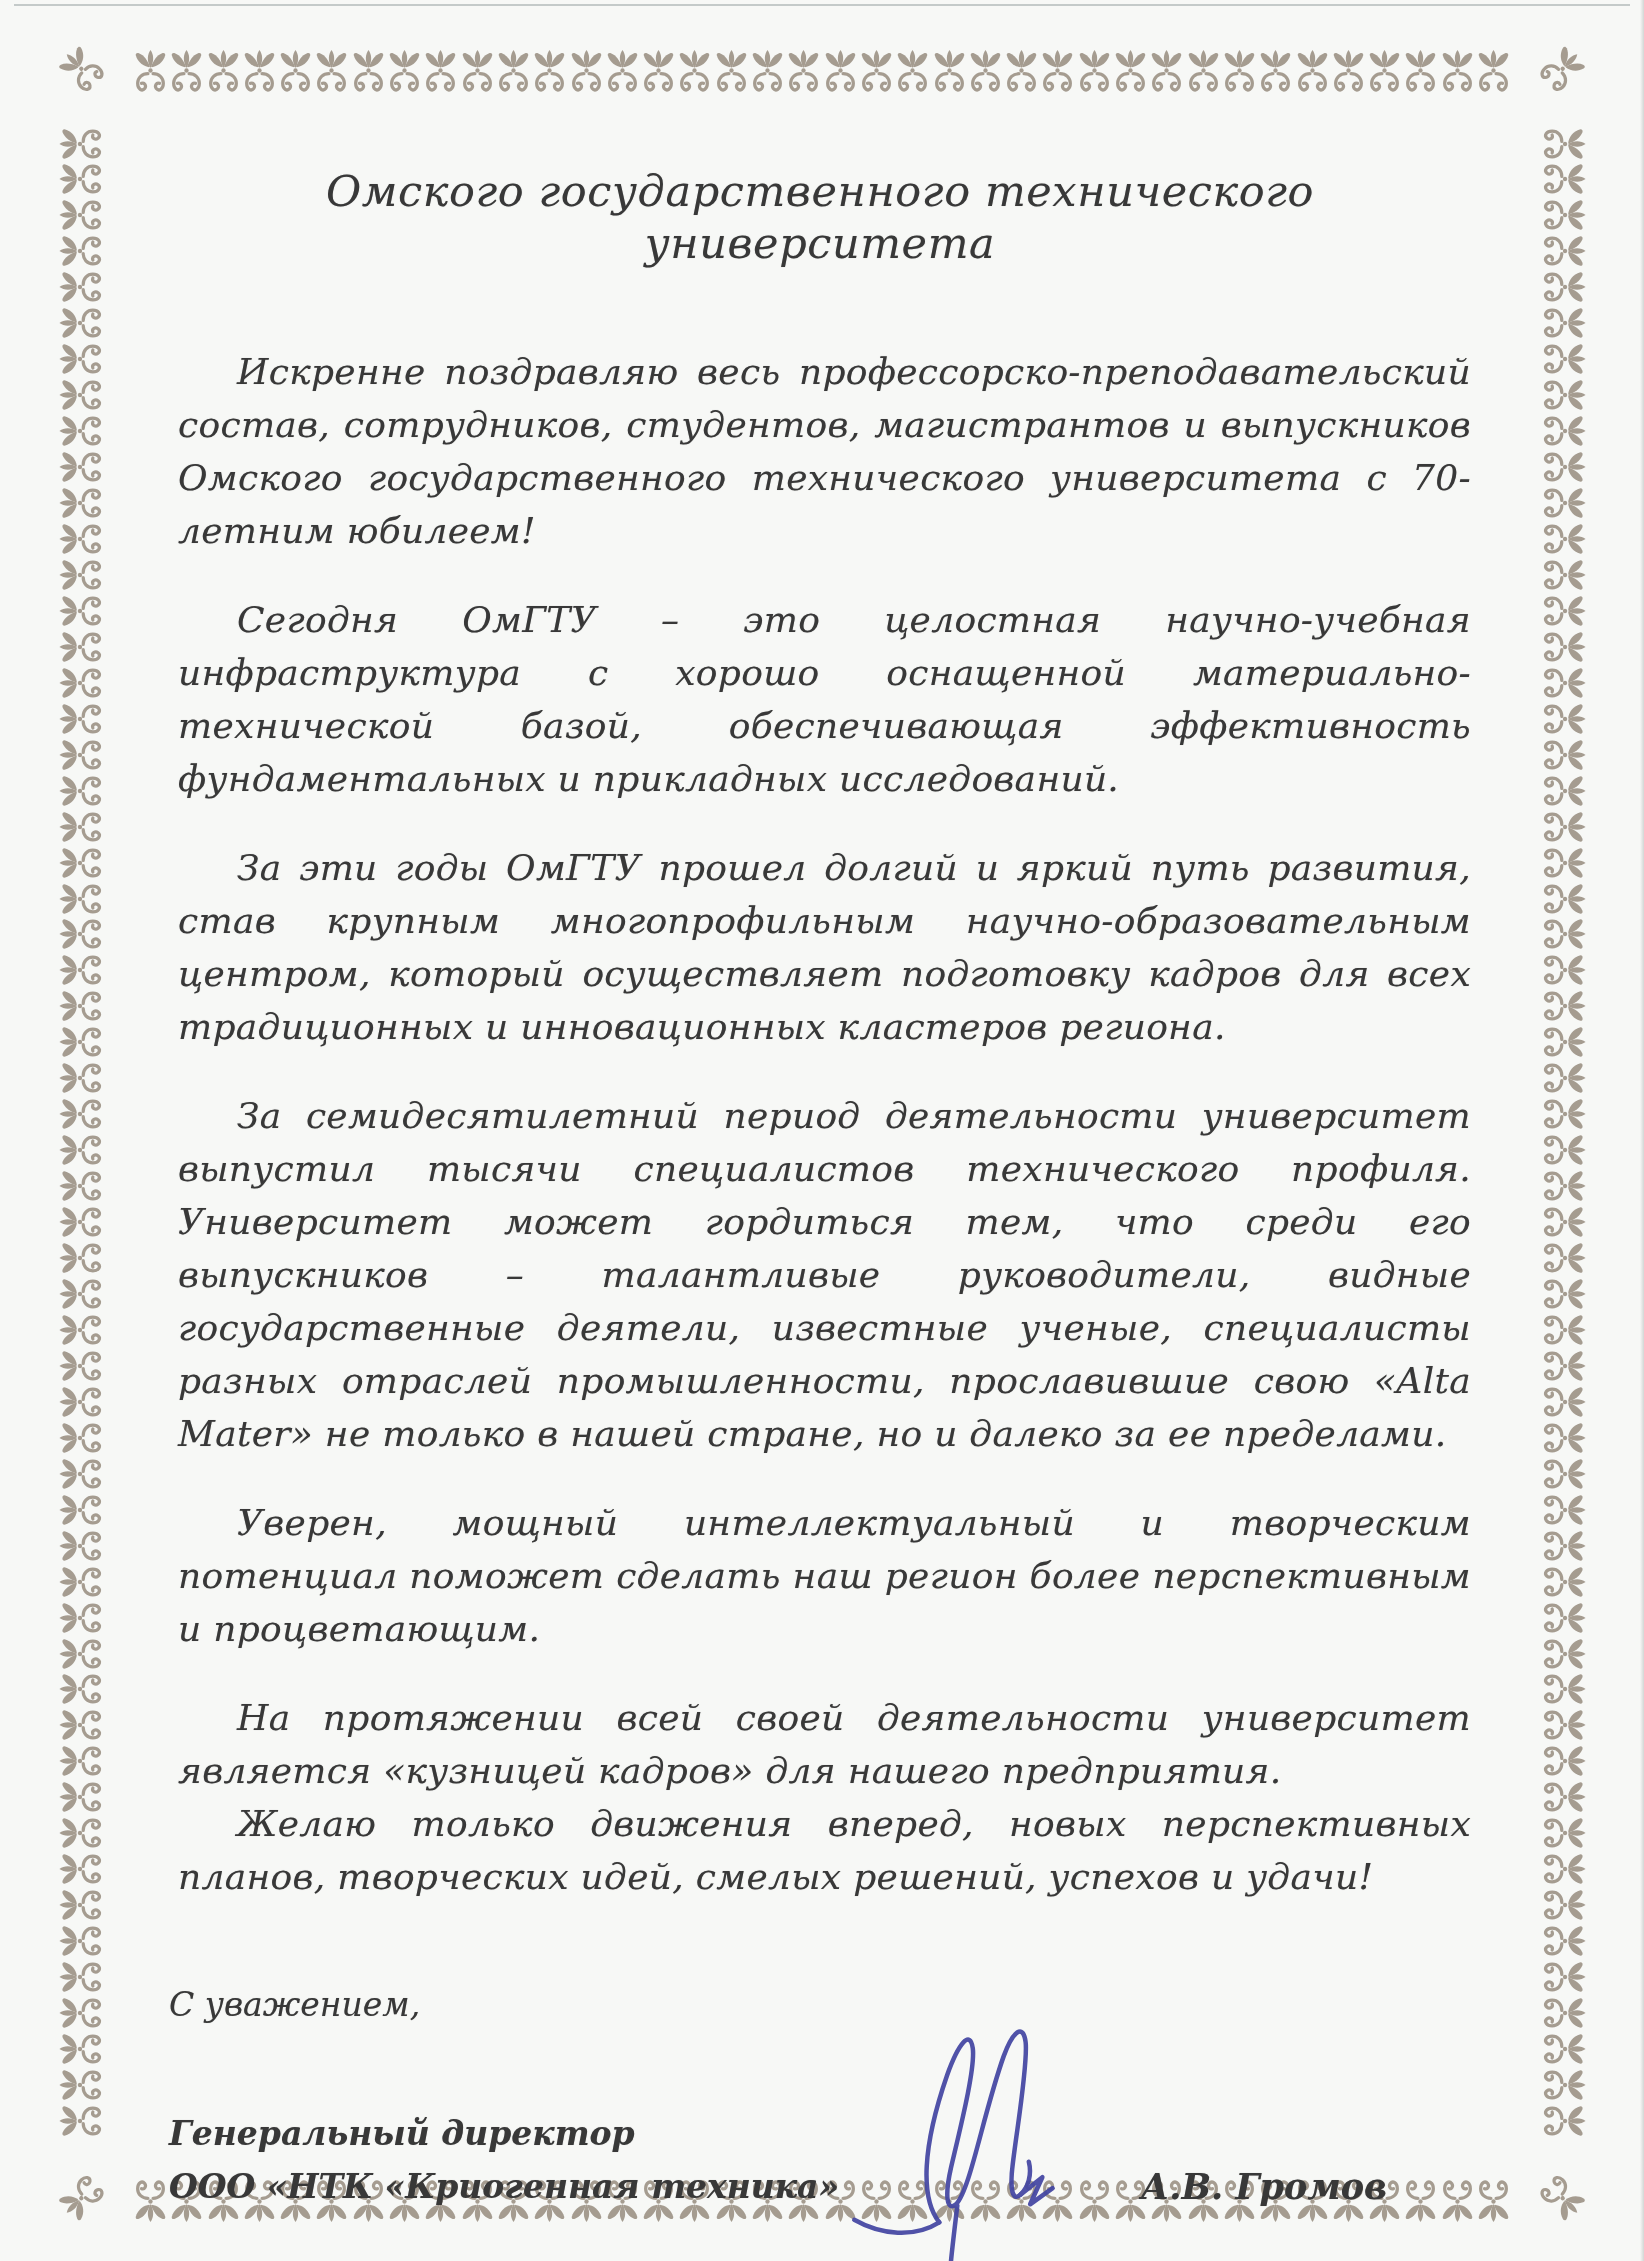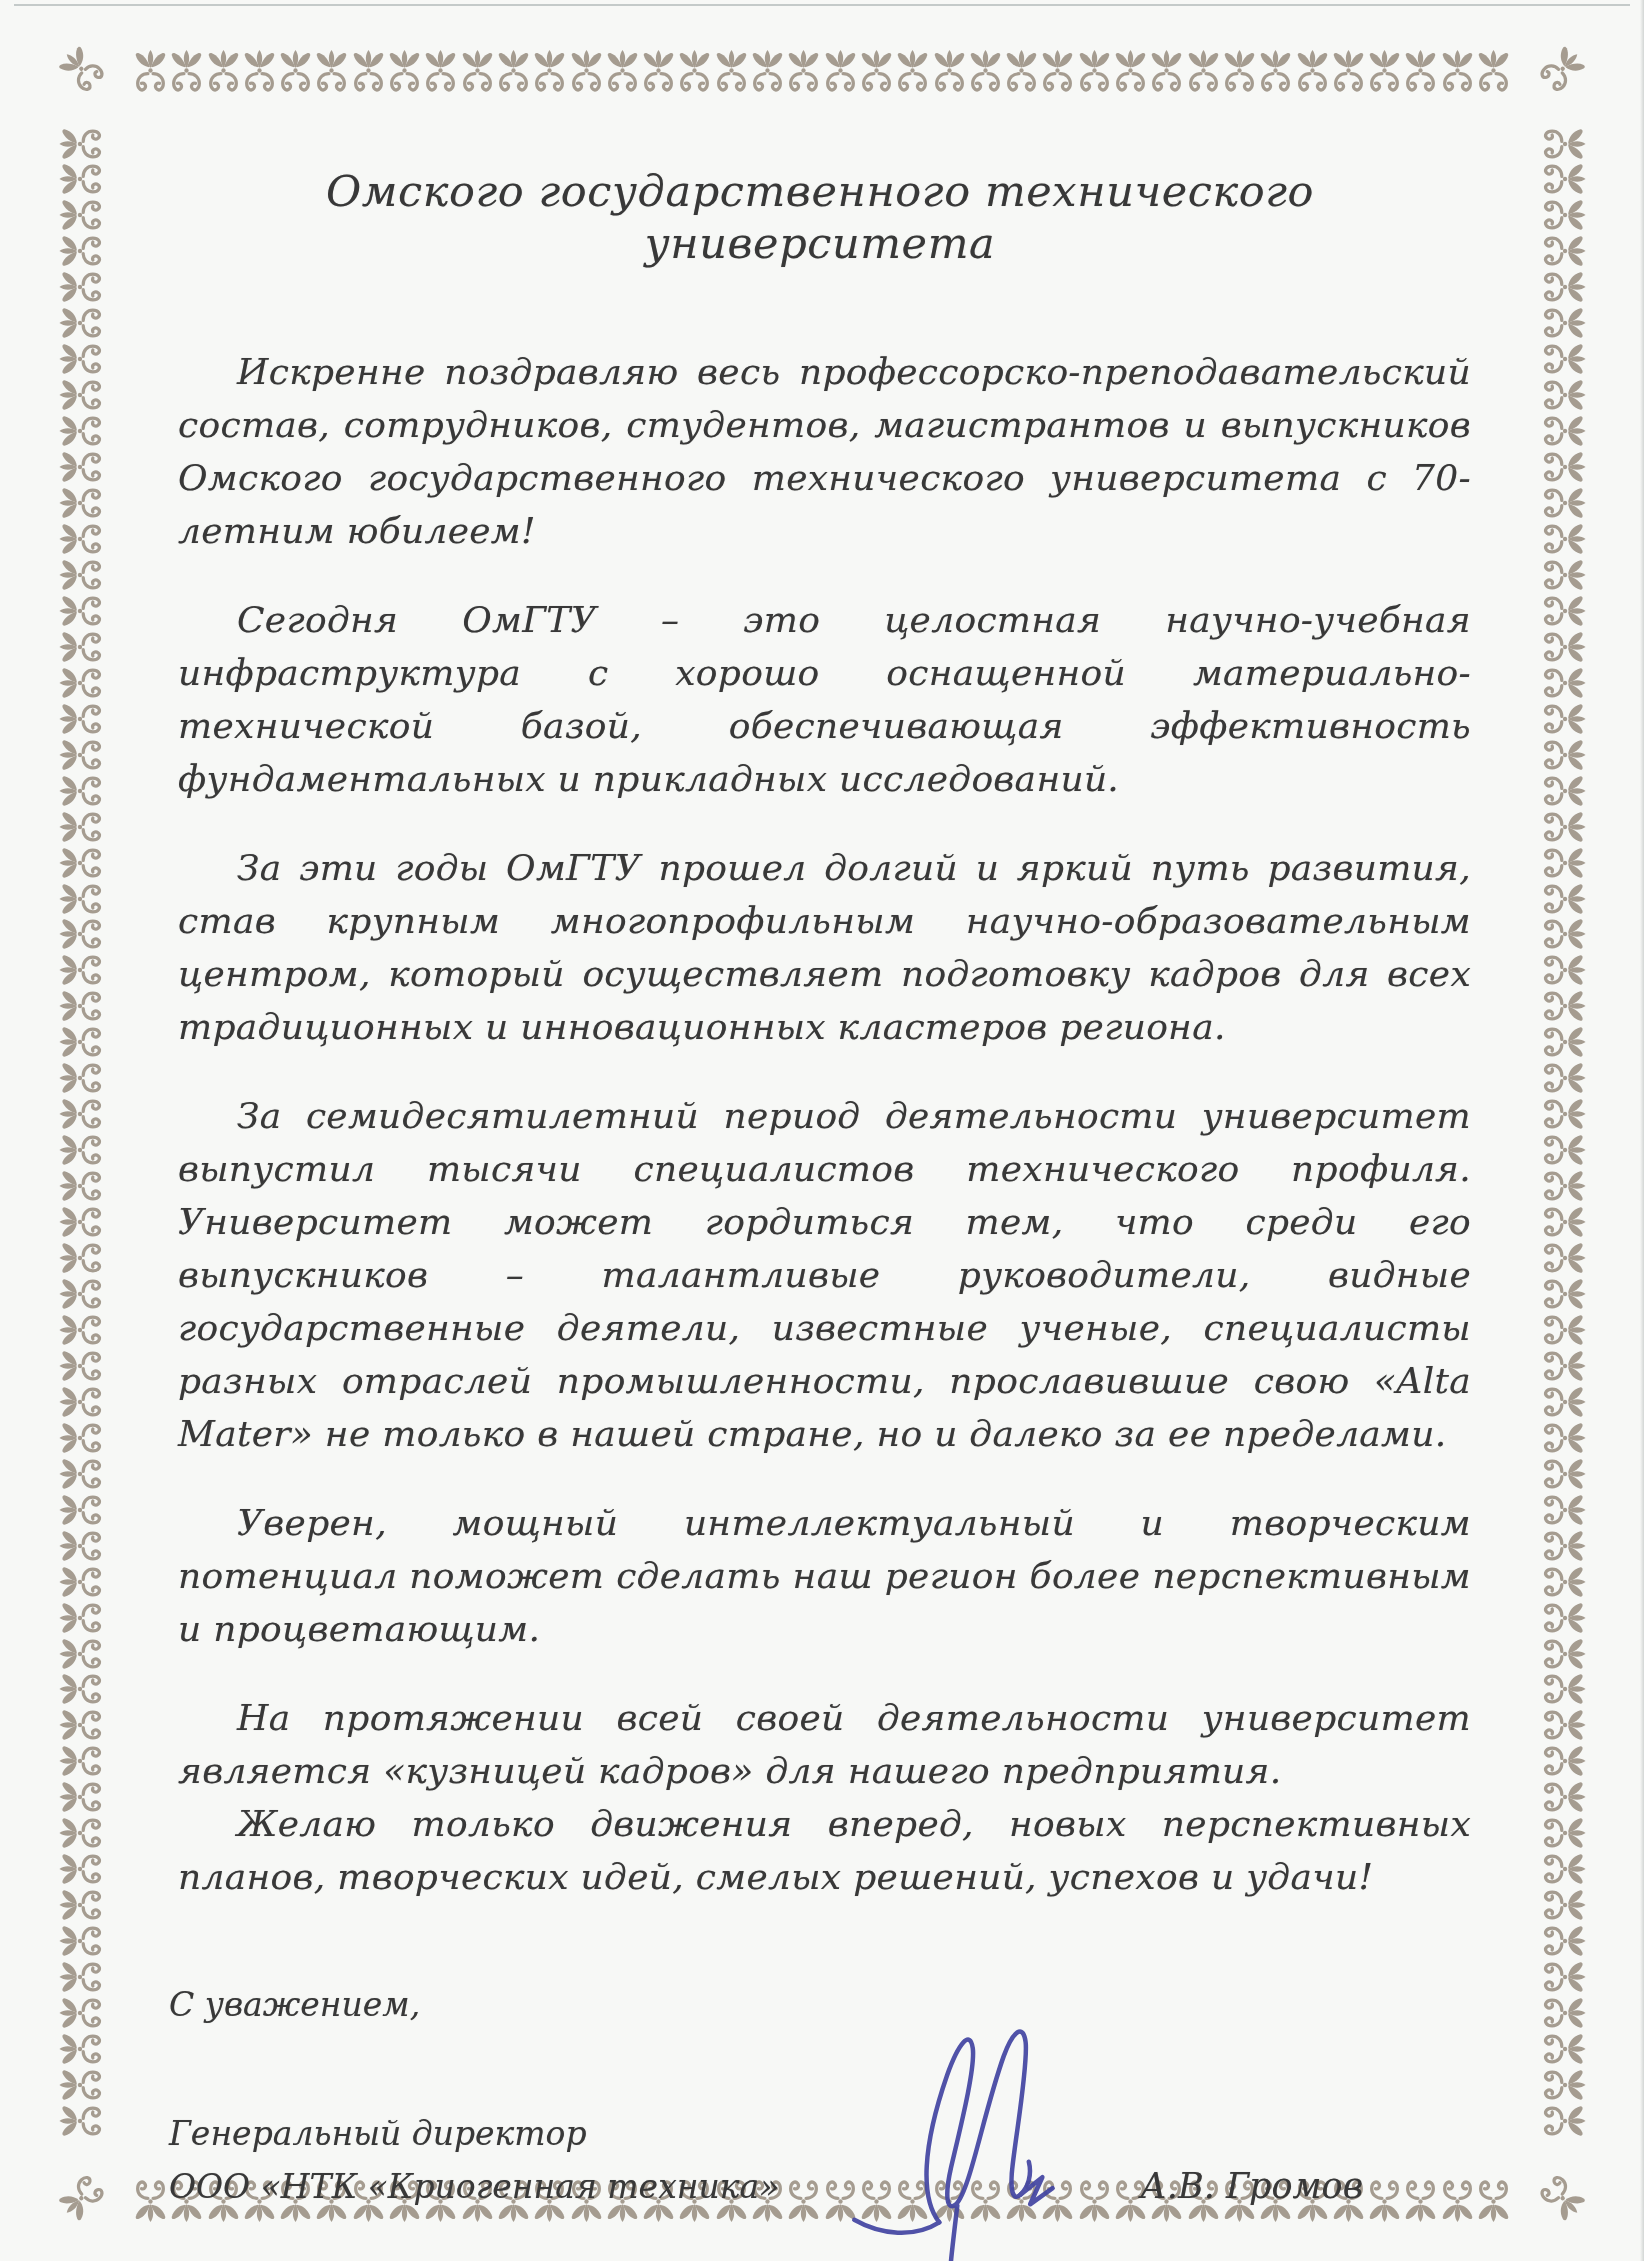--- a/index.html
+++ b/index.html
@@ -44,23 +44,23 @@
     margin:11px 0 76px 0;text-align:center;font-weight:normal;font-style:italic;
     font-size:43px;line-height:1.2;letter-spacing:0.6px;
   }
   p.par{
     margin:0 0 36px 9px;
     font-size:36px;line-height:53px;letter-spacing:0.3px;
     text-align:justify;text-indent:59px;
   }
   p.par.tight{margin-bottom:0;}
   .closing{margin-top:76px;font-size:33px;line-height:52px;}
-  .sign-row{margin-top:76px;position:relative;display:flex;align-items:flex-end;}
+  .sign-row{margin-top:76px;position:relative;display:flex;align-items:flex-end;font-weight:bold;}
   .role{font-size:33px;line-height:53px;}
-  .name{font-size:35px;line-height:53px;margin-left:auto;margin-right:108px;white-space:nowrap;}
+  .name{font-size:35px;line-height:53px;margin-left:auto;margin-right:84px;white-space:nowrap;}
   .autograph{
     position:absolute;left:664px;bottom:-57px;width:277px;height:277px;
     pointer-events:none;
   }
 </style>
 </head>
 <body style="background: rgb(247, 248, 246); color: rgb(56, 56, 56);">
 
 <div class="page">
 

